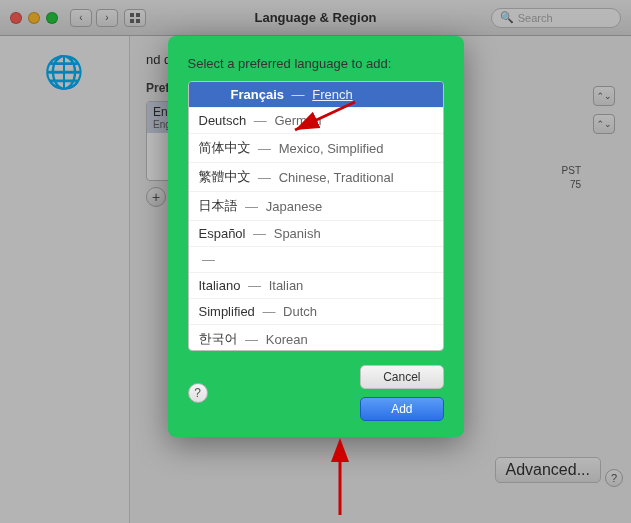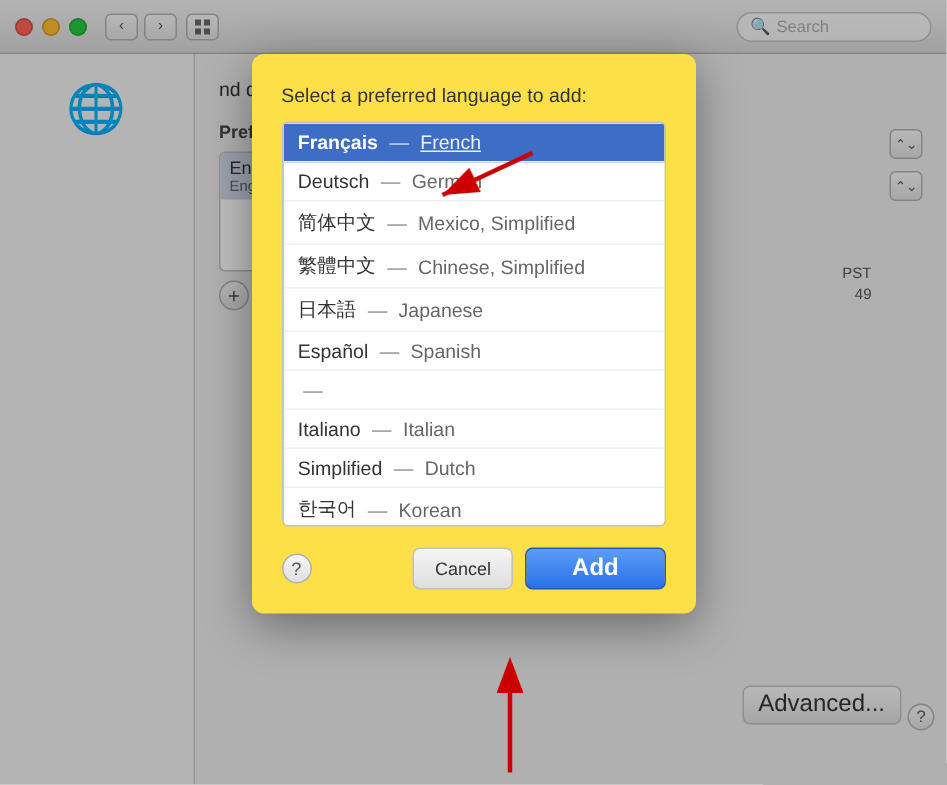--- a/index.html
+++ b/index.html
@@ -195,21 +195,21 @@
       display: flex;
       align-items: center;
       justify-content: center;
       font-size: 9px;
       color: #555;
       cursor: pointer;
     }
     .pst-info {
       position: absolute;
       right: 50px;
-      top: 140px;
+      top: 128px;
       font-size: 10px;
       color: #555;
       text-align: right;
       line-height: 1.4;
     }
     .advanced-btn {
       position: absolute;
       right: 30px;
       bottom: 40px;
       background: linear-gradient(to bottom, #f5f5f5, #dedede);
@@ -242,21 +242,21 @@
       position: absolute;
       top: 0; left: 0; right: 0; bottom: 0;
       background: rgba(0,0,0,0.25);
       z-index: 10;
       display: flex;
       align-items: flex-start;
       justify-content: center;
       padding-top: 36px;
     }
     .modal {
-      background: #fde047;
+      background: #22c55e;
       border-radius: 8px;
       box-shadow: 0 8px 32px rgba(0,0,0,0.4);
       width: 296px;
       padding: 20px 20px 16px;
       position: relative;
     }
     .modal-title {
       font-size: 13px;
       color: #333;
       margin-bottom: 10px;
@@ -278,20 +278,21 @@
       display: flex;
       align-items: center;
     }
     .lang-item.selected-item {
       background: #3d6dc4;
       color: white;
     }
     .lang-item.selected-item .lang-native {
       color: white;
       font-weight: 600;
+      margin-left: 32px;
     }
     .lang-item.selected-item .lang-separator {
       color: rgba(255,255,255,0.8);
     }
     .lang-item.selected-item .lang-english {
       color: rgba(255,255,255,0.9);
       text-decoration: underline;
     }
     .lang-native {
       font-weight: 400;
@@ -319,39 +320,40 @@
       display: flex;
       align-items: center;
       justify-content: center;
       font-size: 12px;
       cursor: pointer;
       color: #555;
     }
     .modal-footer-btns {
       display: flex;
       gap: 8px;
+      flex-direction: column;
     }
     .cancel-btn {
       background: linear-gradient(to bottom, #f5f5f5, #dedede);
       border: 1px solid #c0c0c0;
       border-radius: 5px;
       padding: 4px 14px;
       font-size: 12px;
       cursor: pointer;
       color: #333;
     }
     .add-btn {
       background: linear-gradient(to bottom, #5b9cf6, #2b70e8);
       border: 1px solid #1a5bc8;
       border-radius: 5px;
       padding: 4px 30px;
-      font-size: 16px;
+      font-size: 12px;
       cursor: pointer;
       color: white;
-      font-weight: 700;
+      font-weight: 400;
     }
     .arrow-to-french {
       position: absolute;
       top: 92px;
       left: 265px;
       z-index: 20;
       pointer-events: none;
     }
     .arrow-to-add {
       position: absolute;
@@ -375,20 +377,21 @@
     <div class="nav-btn">›</div>
   </div>
   <div class="grid-btn">
     <svg width="12" height="12" viewBox="0 0 12 12">
       <rect x="1" y="1" width="4" height="4" fill="#666"></rect>
       <rect x="7" y="1" width="4" height="4" fill="#666"></rect>
       <rect x="1" y="7" width="4" height="4" fill="#666"></rect>
       <rect x="7" y="7" width="4" height="4" fill="#666"></rect>
     </svg>
   </div>
+  <div class="title-text">Language &amp; Region</div>
   <div class="search-bar">
     <span>🔍</span>
     <span style="margin-left:4px; color:#aaa; font-size:11px;">Search</span>
   </div>
 </div>
 
 <div class="main-content">
 
   <div class="sidebar">
     <div class="sidebar-icon">🌐</div>
@@ -406,21 +409,21 @@
     <div class="bottom-buttons">
       <div class="circle-btn">+</div>
       <div class="circle-btn">−</div>
     </div>
     <div class="right-controls">
       <div class="stepper">⌃⌄</div>
       <div class="stepper">⌃⌄</div>
     </div>
     <div class="pst-info">
       <div>PST</div>
-      <div>49</div>
+      <div>75</div>
     </div>
     <div class="advanced-btn">Advanced...</div>
     <div class="help-icon-bottom-right">?</div>
   </div>
 </div>
 
 <div class="modal-overlay">
   <div class="modal">
     <div class="modal-title">Select a preferred language to add:</div>
     <div class="language-list" id="lang-list">
@@ -436,21 +439,21 @@
           <span class="lang-english">German</span>
         </div>
         <div class="lang-item">
           <span class="lang-native">简体中文</span>
           <span class="lang-separator">&nbsp;—&nbsp;</span>
           <span class="lang-english">Mexico, Simplified</span>
         </div>
         <div class="lang-item">
           <span class="lang-native">繁體中文</span>
           <span class="lang-separator">&nbsp;—&nbsp;</span>
-          <span class="lang-english">Chinese, Simplified</span>
+          <span class="lang-english">Chinese, Traditional</span>
         </div>
         <div class="lang-item">
           <span class="lang-native">日本語</span>
           <span class="lang-separator">&nbsp;—&nbsp;</span>
           <span class="lang-english">Japanese</span>
         </div>
         <div class="lang-item">
           <span class="lang-native">Español</span>
           <span class="lang-separator">&nbsp;—&nbsp;</span>
           <span class="lang-english">Spanish</span>

